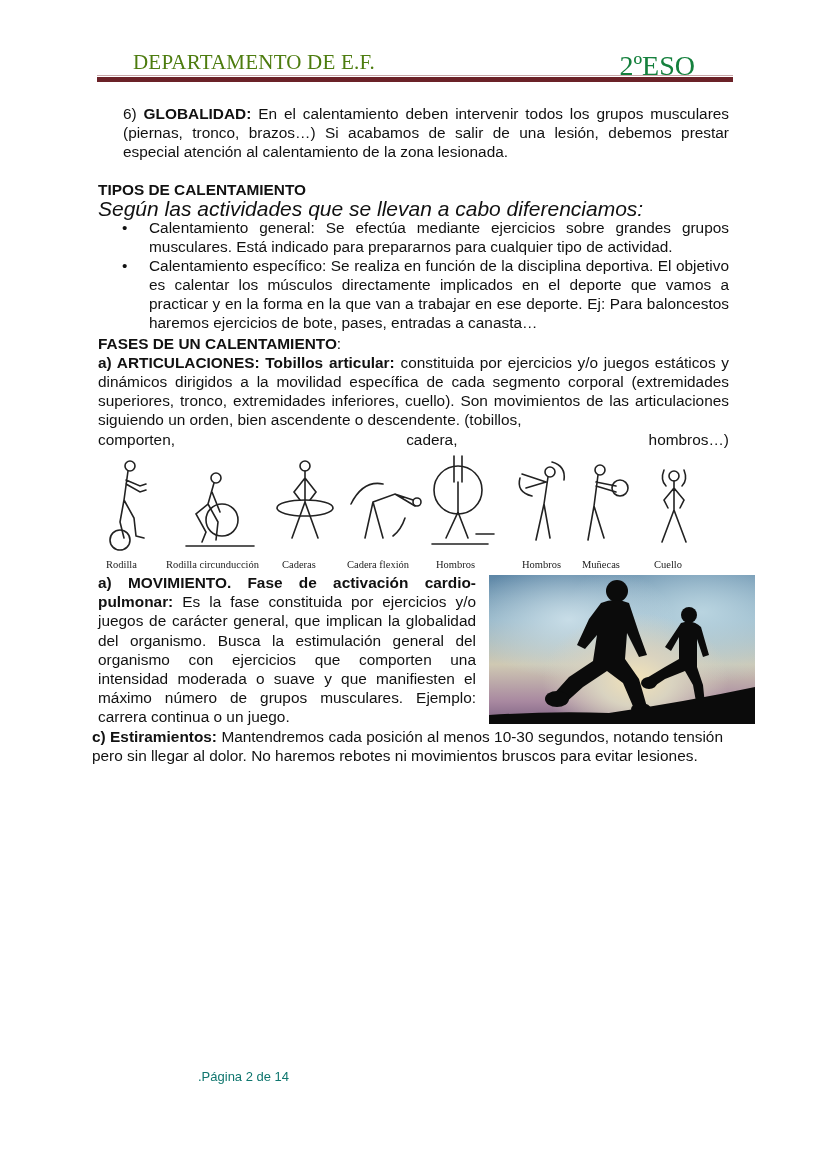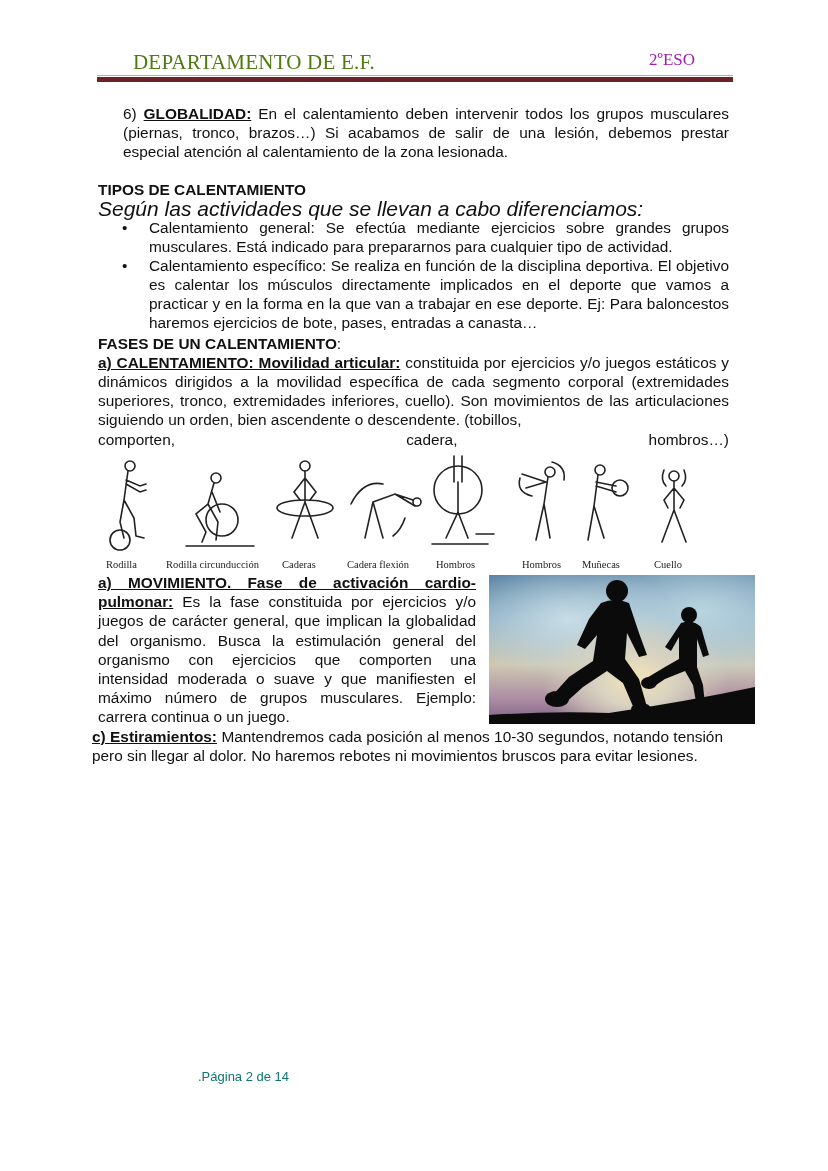--- a/index.html
+++ b/index.html
@@ -1,26 +1,26 @@
 <!DOCTYPE html>
 <html><head>
   <meta charset="utf-8">
   <style>
     * { box-sizing: border-box; margin: 0; padding: 0; }
     html, body { width: 828px; height: 1171px; background: #ffffff; }
     body { position: relative; font-family: "Liberation Sans", sans-serif; color: #111; overflow: hidden; }
 
     .header { position: absolute; left: 97px; top: 48px; width: 636px; height: 30px; }
     .header-left { position: absolute; left: 36px; top: 2px; font-family: "Liberation Serif", serif; font-size: 21px; letter-spacing: 0.2px; color: #4d7c0f; }
-    .header-right { position: absolute; right: 38px; top: 2px; font-family: "Liberation Serif", serif; font-size: 17px; color: #a21caf; }
+    .header-right { position: absolute; right: 38px; top: 2px; font-family: "Liberation Serif", serif; font-size: 28px; color: #15803d; }
     .header-rule { position: absolute; left: 97px; top: 77px; width: 636px; height: 5px; background: #6b2228; }
     .header-rule-thin { position: absolute; left: 97px; top: 75px; width: 636px; height: 1px; background: #c9a7a9; }
 
     .body-text { position: absolute; font-size: 15.4px; line-height: 19px; text-align: justify; }
-    .body-text b { font-weight: bold; text-decoration: underline; }
+    .body-text b { font-weight: bold; }
 
     .p-globalidad { left: 123px; top: 104px; width: 606px; }
     .h-tipos { position: absolute; left: 98px; top: 180px; font-size: 15.4px; font-weight: bold; line-height: 19px; }
     .p-tipos-intro { position: absolute; left: 98px; top: 199px; font-size: 21px; line-height: 19px; font-style: italic; }
 
     .bullets { position: absolute; left: 98px; top: 218px; width: 631px; list-style: none; }
     .bullets li { position: relative; padding-left: 51px; font-size: 15.4px; line-height: 19px; text-align: justify; }
     .bullets li .dot { position: absolute; left: 24px; top: 0; }
 
     .h-fases { position: absolute; left: 98px; top: 334px; font-size: 15.4px; font-weight: bold; line-height: 19px; }
@@ -66,21 +66,21 @@
 <div class="h-tipos">TIPOS DE CALENTAMIENTO</div>
 <div class="p-tipos-intro">Según las actividades que se llevan a cabo diferenciamos:</div>
 <ul class="bullets">
   <li><span class="dot">•</span><span>Calentamiento general: Se efectúa mediante ejercicios sobre grandes grupos musculares. Está indicado para prepararnos para cualquier tipo de actividad.</span></li>
   <li><span class="dot">•</span><span>Calentamiento específico: Se realiza en función de la disciplina deportiva. El objetivo es calentar los músculos directamente implicados en el deporte que vamos a practicar y en la forma en la que van a trabajar en ese deporte.   Ej: Para baloncestos haremos ejercicios de bote, pases, entradas a canasta…</span></li>
 </ul>
 
 <div class="h-fases"><span>FASES DE UN CALENTAMIENTO</span><span style="font-weight:normal">:</span></div>
 
 <p class="body-text p-articulaciones">
-  <b>a) CALENTAMIENTO: Movilidad articular:</b><span> constituida por ejercicios y/o juegos estáticos y dinámicos dirigidos a la movilidad específica de cada segmento corporal (extremidades superiores, tronco, extremidades inferiores, cuello). Son movimientos de las articulaciones siguiendo un orden, bien ascendente o descendente. (tobillos,</span>
+  <b>a) ARTICULACIONES: Tobillos articular:</b><span> constituida por ejercicios y/o juegos estáticos y dinámicos dirigidos a la movilidad específica de cada segmento corporal (extremidades superiores, tronco, extremidades inferiores, cuello). Son movimientos de las articulaciones siguiendo un orden, bien ascendente o descendente. (tobillos,</span>
 </p>
 <div class="rodillas-line">
   <span>comporten,</span>
   <span>cadera,</span>
   <span>hombros…)</span>
 </div>
 
 <div class="figures">
 
   <div class="fig" style="left:0;width:50px">

